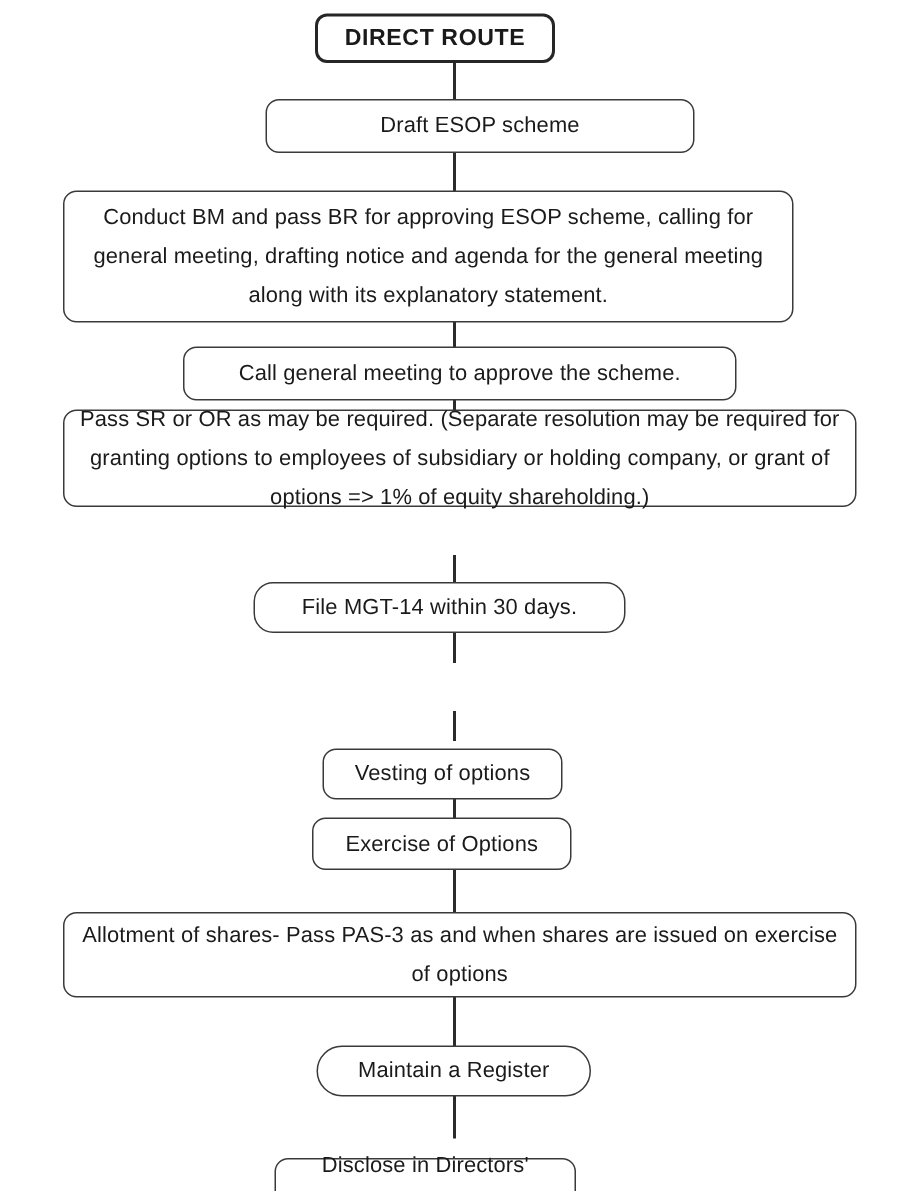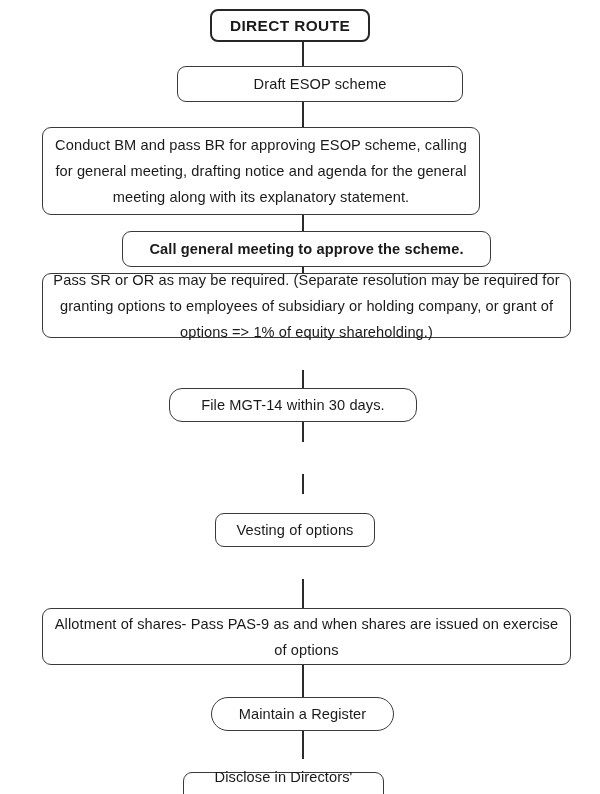--- a/index.html
+++ b/index.html
@@ -68,37 +68,40 @@
     <div class="connector" style="left: 302px; top: 526px; height: 20px; background: rgb(43, 43, 43);"></div>
     <div class="connector" style="left: 302px; top: 579px; height: 30px; background: rgb(43, 43, 43);"></div>
     <div class="connector" style="left: 302px; top: 664px; height: 34px; background: rgb(43, 43, 43);"></div>
     <div class="connector" style="left: 302px; top: 730px; height: 29px; background: rgb(43, 43, 43);"></div>
     <div class="node title" style="left: 210px; top: 9px; width: 160px; height: 33px;">
       <span class="txt">DIRECT ROUTE</span>
     </div>
     <div class="node" style="left: 145px; top: 66px; width: 286px; height: 36px; margin-left: 32px;">
       <span class="txt">Draft ESOP scheme</span>
     </div>
-    <div class="node" style="left: 42px; top: 127px; width: 438px; height: 88px;">
+    <div class="node" style="left: 42px; top: 127px; width: 487px; height: 88px;">
       <span class="txt">Conduct BM and pass BR for approving ESOP scheme, calling for general meeting, drafting notice and agenda for the general meeting along with its explanatory statement.</span>
     </div>
-    <div class="node" style="left: 122px; top: 231px; width: 369px; height: 36px; font-weight: bold;">
+    <div class="node" style="left: 122px; top: 231px; width: 369px; height: 36px;">
       <span class="txt">Call general meeting to approve the scheme.</span>
     </div>
     <div class="node" style="left: 42px; top: 273px; width: 529px; height: 65px;">
       <span class="txt">Pass SR or OR as may be required. (Separate resolution may be required for granting options to employees of subsidiary or holding company, or grant of options =&gt; 1% of equity shareholding.)</span>
     </div>
     <div class="node" style="left: 169px; top: 388px; width: 248px; height: 34px; border-radius: 13px;">
       <span class="txt">File MGT-14 within 30 days.</span>
     </div>
-    <div class="node" style="left: 215px; top: 513px; width: 160px; height: 34px;">
+    <div class="node" style="left: 215px; top: 499px; width: 160px; height: 34px;">
       <span class="txt">Vesting of options</span>
     </div>
+    <div class="node" style="left: 208px; top: 545px; width: 173px; height: 35px;">
+      <span class="txt">Exercise of Options</span>
+    </div>
     <div class="node" style="left: 42px; top: 608px; width: 529px; height: 57px;">
-      <span class="txt">Allotment of shares- Pass PAS-9 as and when shares are issued on exercise of options</span>
+      <span class="txt">Allotment of shares- Pass PAS-3 as and when shares are issued on exercise of options</span>
     </div>
     <div class="node" style="left: 211px; top: 697px; width: 183px; height: 34px; border-radius: 17px;">
       <span class="txt">Maintain a Register</span>
     </div>
     <div class="node" style="left: 183px; top: 732px; width: 201px; height: 35px; margin-top: 40px;">
       <span class="txt">Disclose in Directors' Report</span>
     </div>
   </div>
 
 </body></html>

